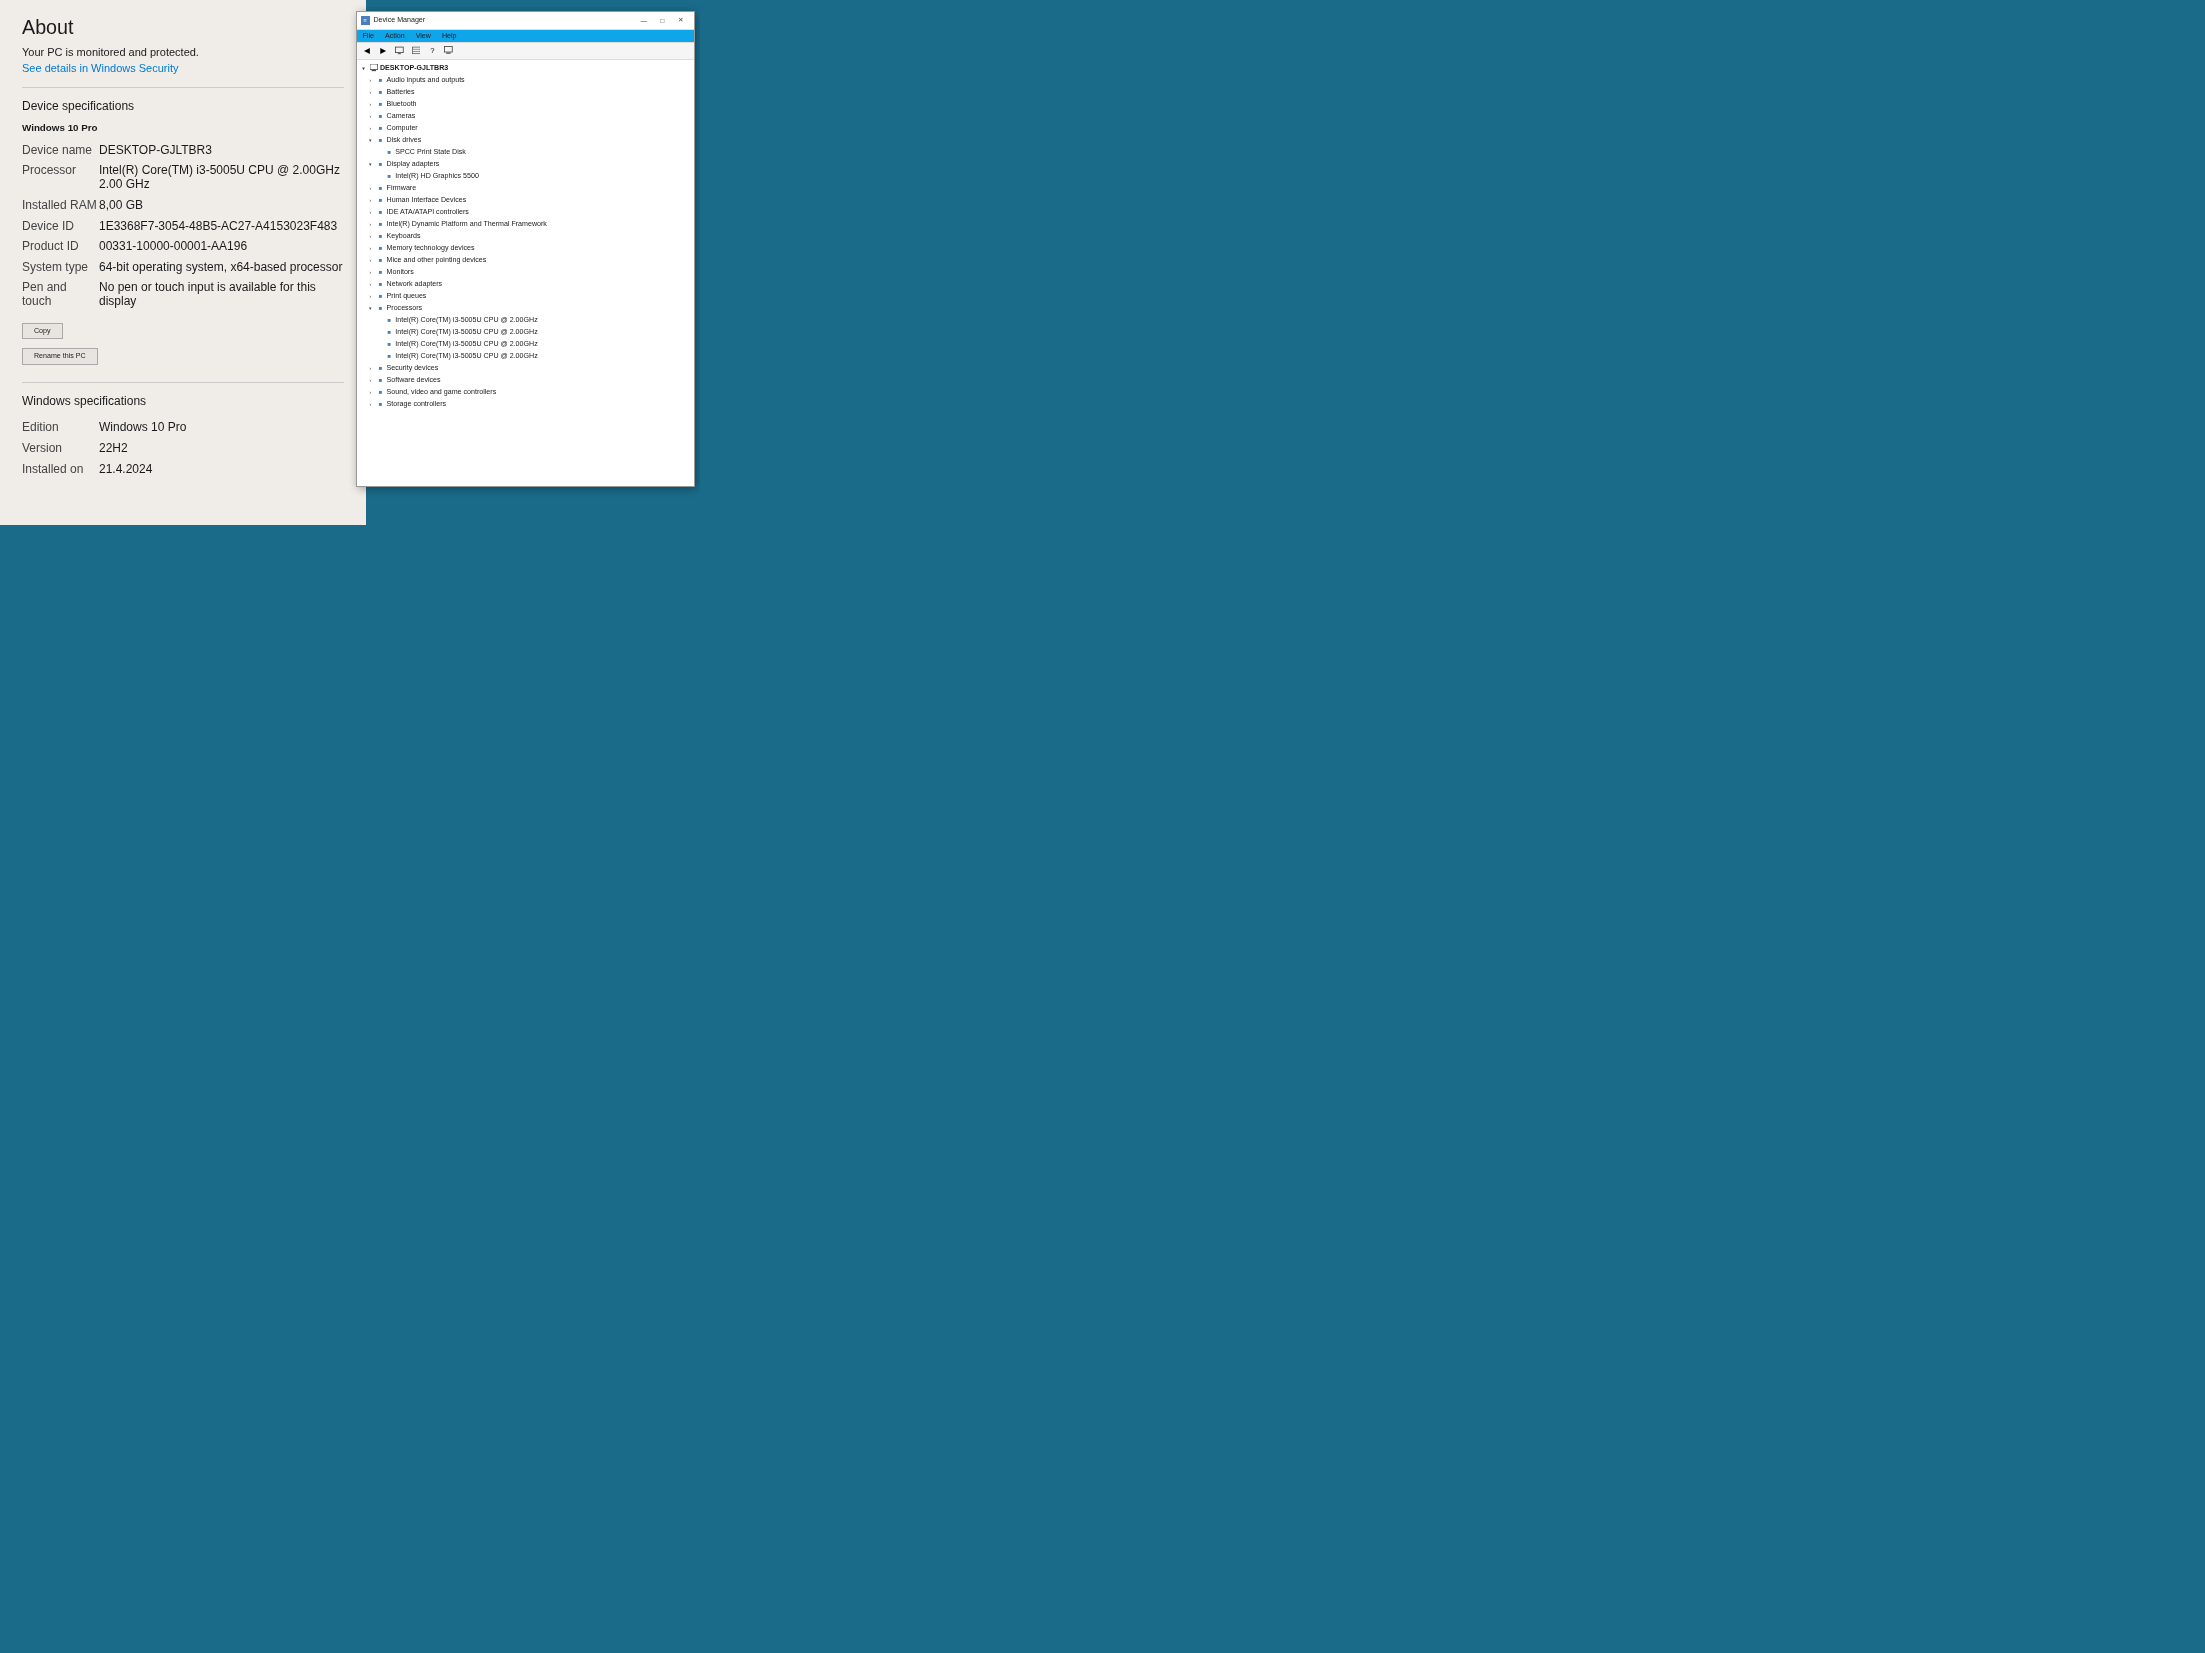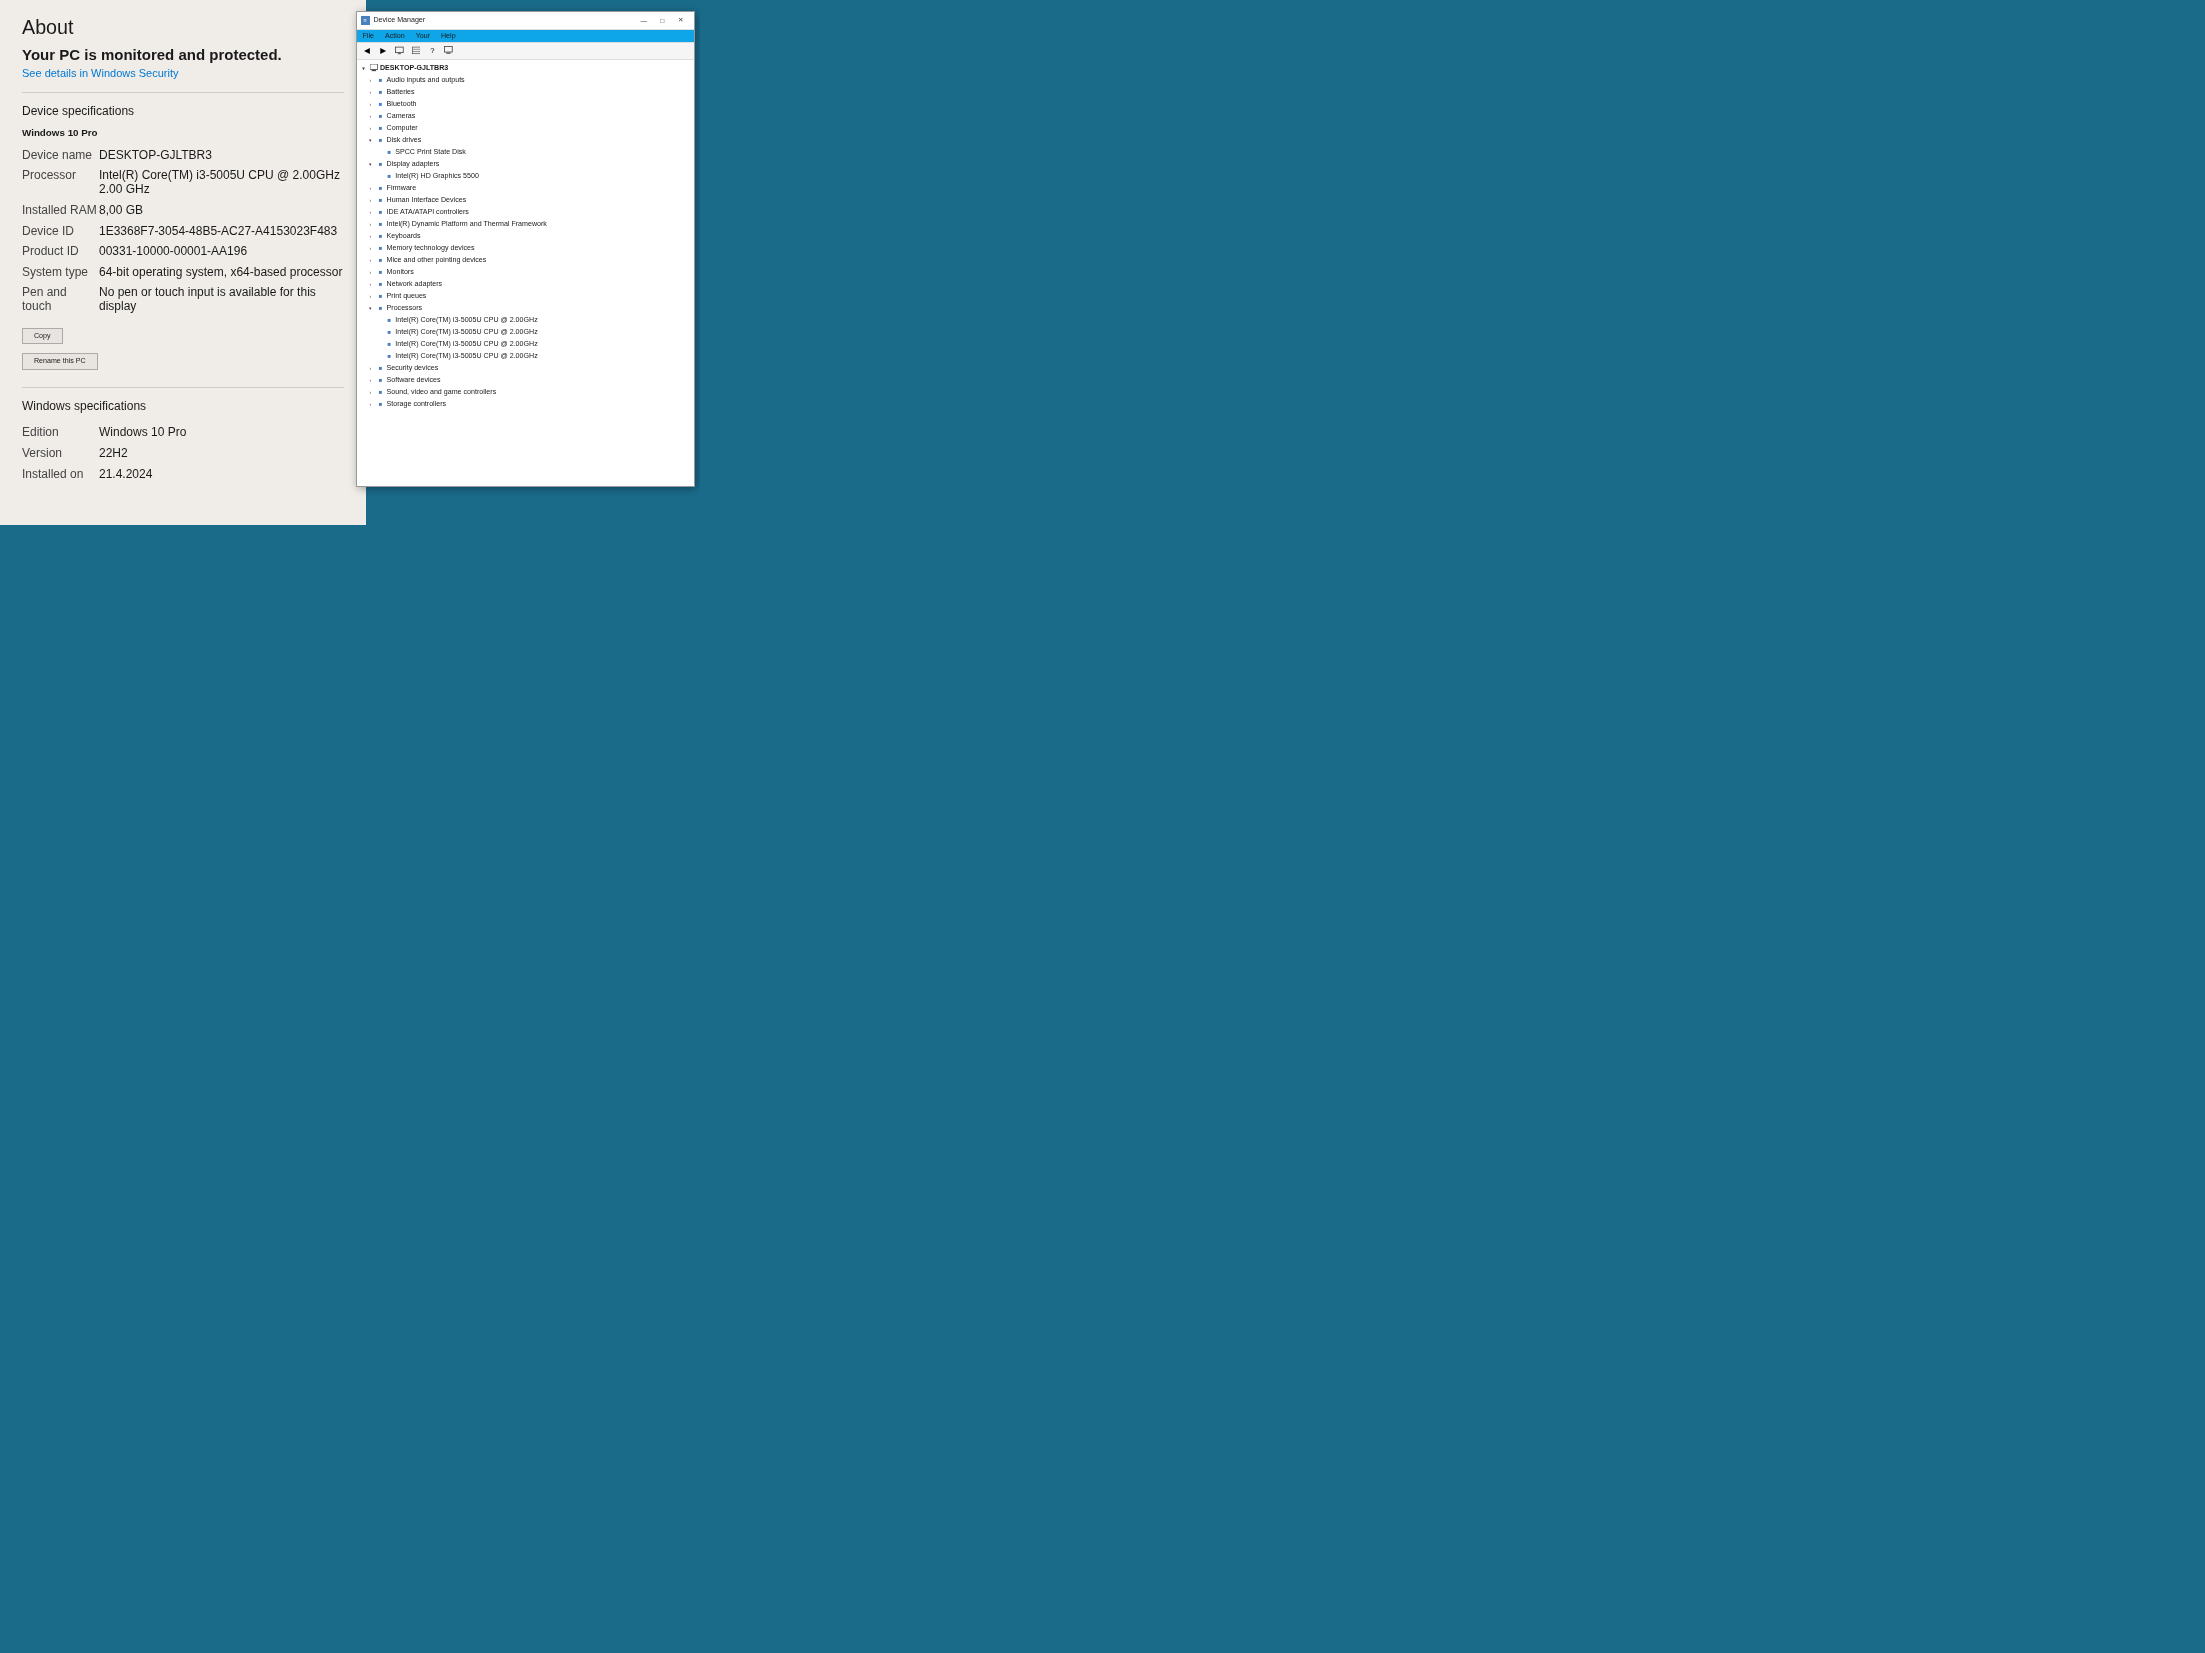--- a/index.html
+++ b/index.html
@@ -24,22 +24,22 @@
     }
 
     .about-title {
       font-size: 19.7px;
       font-weight: 300;
       color: #1a1a1a;
       margin-bottom: 6.6px;
     }
 
     .protected-text {
-      font-size: 15px;
-      font-weight: 700;
+      font-size: 11px;
+      font-weight: 400;
       color: #1a1a1a;
       margin-bottom: 4.4px;
     }
 
     .security-link {
       color: #0078d4;
       font-size: 11px;
       text-decoration: none;
       cursor: pointer;
       display: inline-block;
@@ -346,21 +346,21 @@
     <div class="titlebar-controls">
       <button class="title-btn">—</button>
       <button class="title-btn">□</button>
       <button class="title-btn close">✕</button>
     </div>
   </div>
 
   <div class="menubar">
     <span class="menubar-item">File</span>
     <span class="menubar-item">Action</span>
-    <span class="menubar-item">Your</span>
+    <span class="menubar-item">View</span>
     <span class="menubar-item">Help</span>
   </div>
 
   <div class="toolbar">
     <button class="toolbar-btn">◀</button>
     <button class="toolbar-btn">▶</button>
     <button class="toolbar-btn">
       <svg width="8.8" height="8.8" viewBox="0 0 16 16">
           <rect x="1" y="2" width="14" height="10" fill="none" stroke="#444" stroke-width="1.5"></rect>
           <line x1="5" y1="14" x2="11" y2="14" stroke="#444" stroke-width="1.5"></line>

